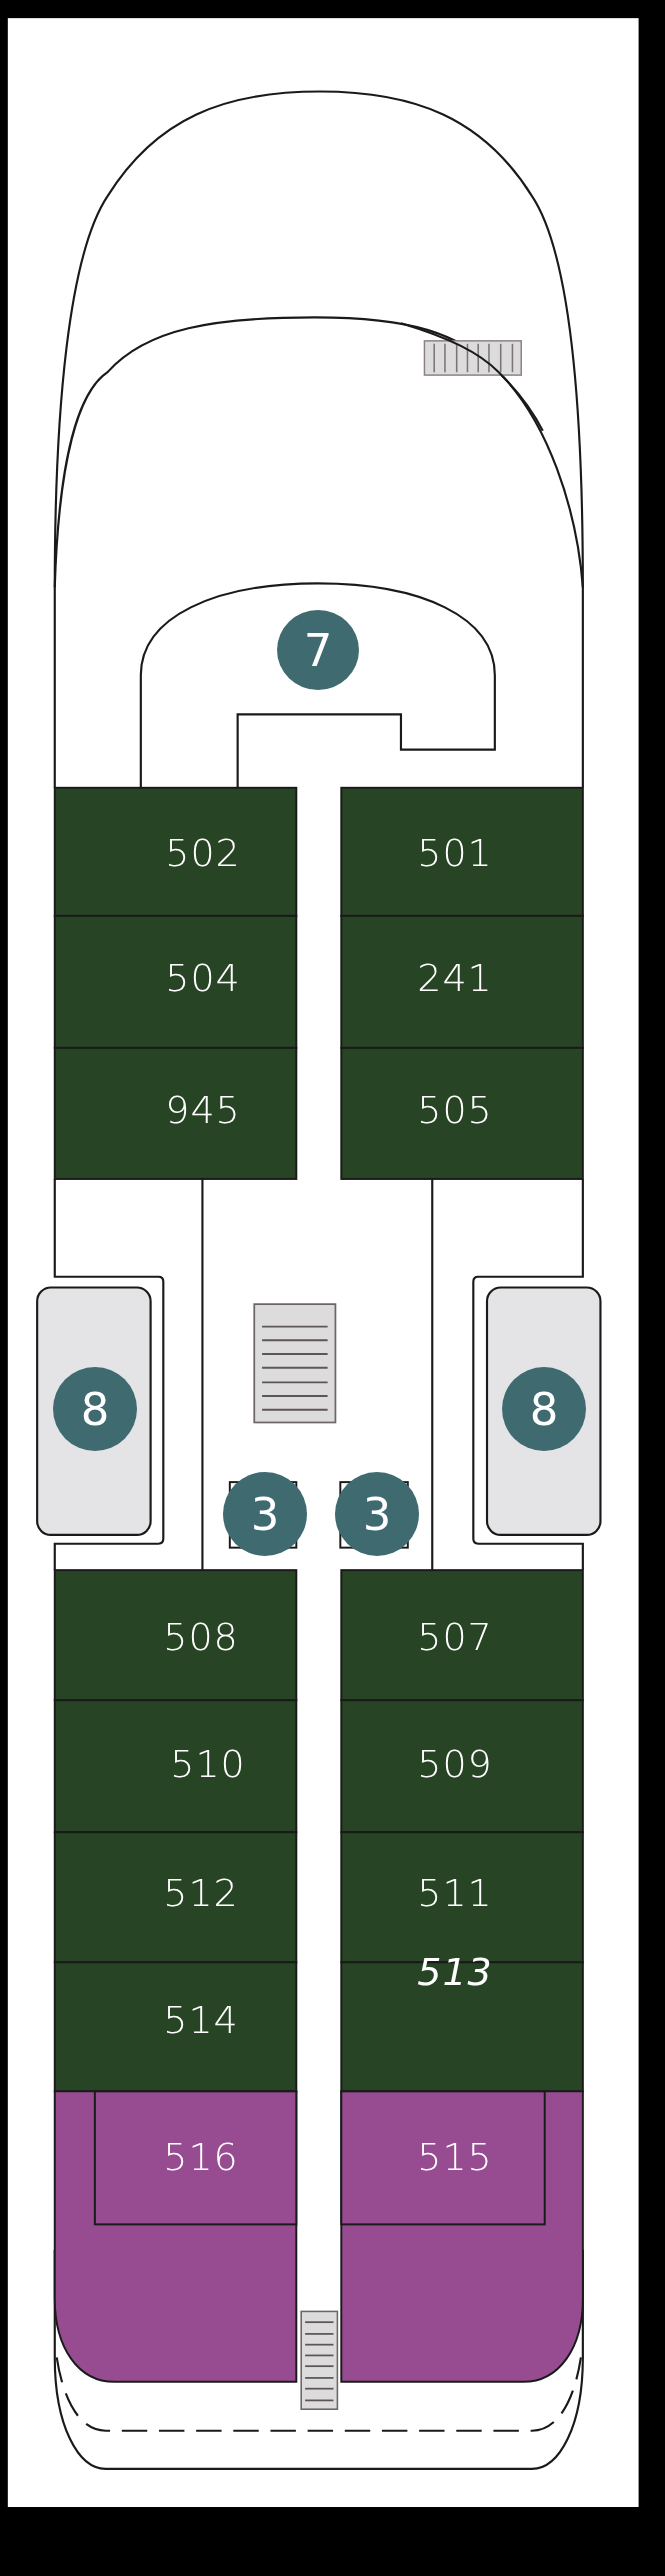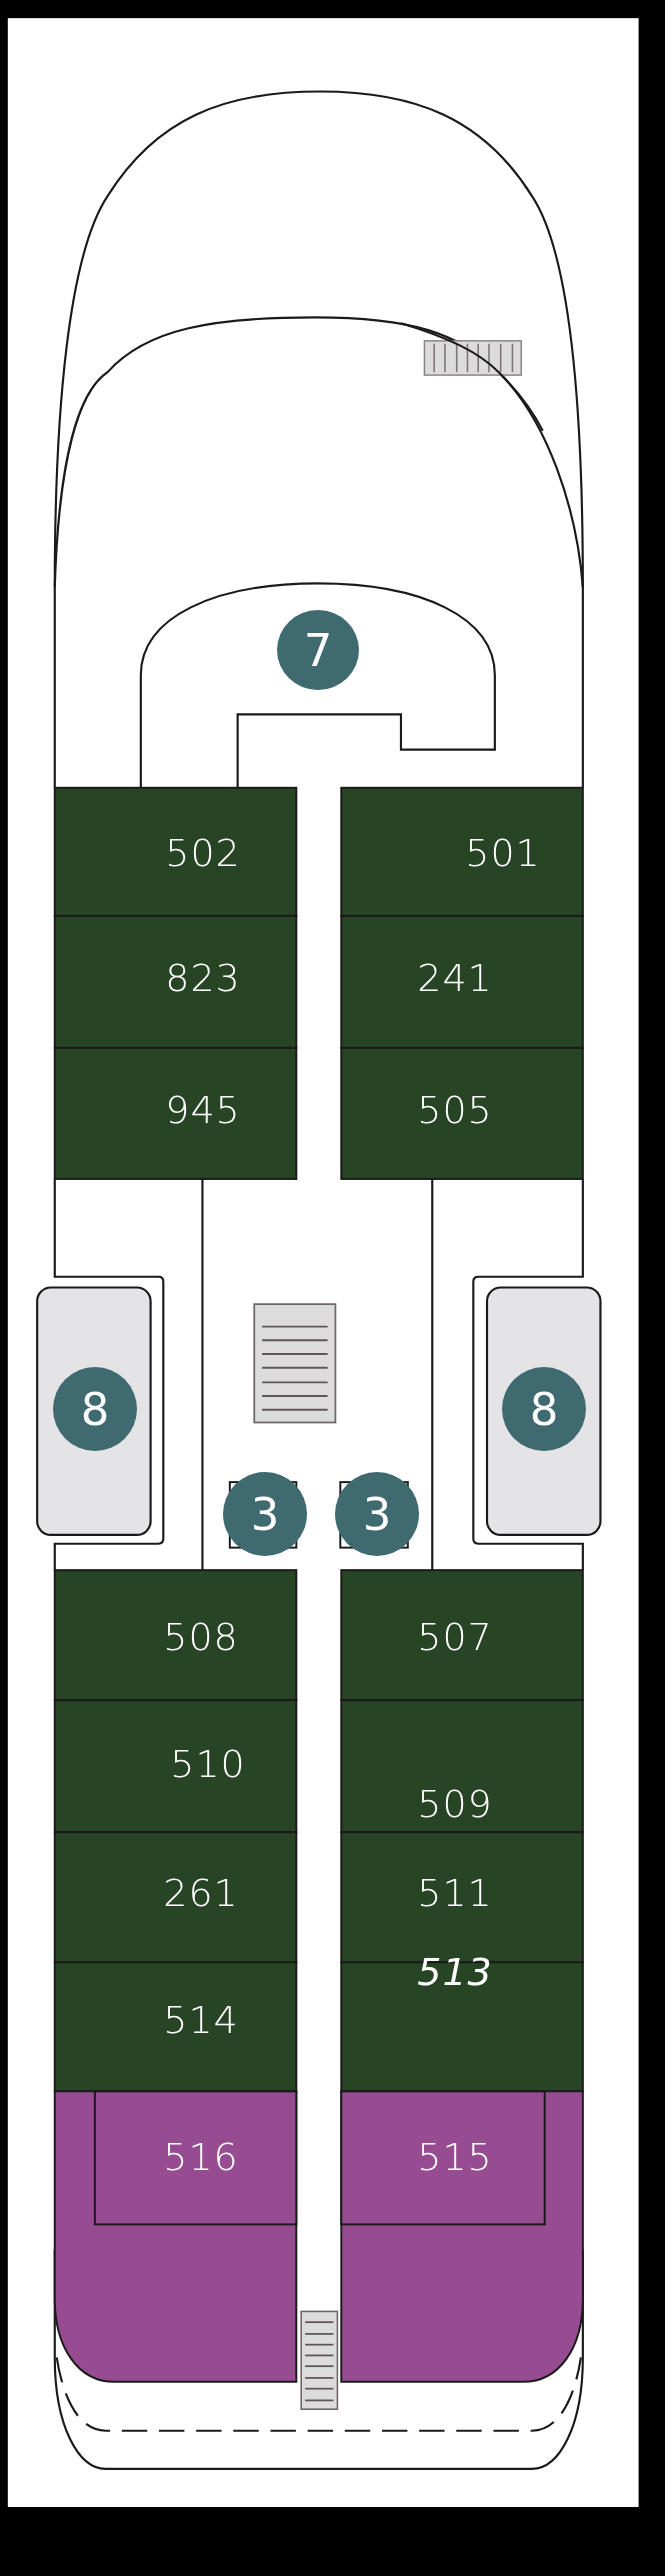--- a/index.html
+++ b/index.html
@@ -105,33 +105,33 @@
         <line x1="312" y1="2408" x2="341" y2="2408"></line>
       <line x1="312" y1="2419" x2="341" y2="2419"></line>
         <line x1="312" y1="2431" x2="341" y2="2431"></line>
       <line x1="312" y1="2442" x2="341" y2="2442"></line>
         <line x1="312" y1="2454" x2="341" y2="2454"></line>
     </g>
   </g>
 </svg>
 
 <div class="lbl" style="left:203px; top:853px;">502</div>
-<div class="lbl" style="left:203px; top:978px;">823</div>
+<div class="lbl" style="left:203px; top:978px;">504</div>
 <div class="lbl" style="left:203px; top:1110px;">945</div>
-<div class="lbl" style="left:455px; top:853px;margin-left:48px;">501</div>
+<div class="lbl" style="left:455px; top:853px;">501</div>
 <div class="lbl" style="left:455px; top:978px;">241</div>
 <div class="lbl" style="left:455px; top:1110px;">505</div>
 
 <div class="lbl" style="left:201px; top:1637px;">508</div>
 <div class="lbl" style="left:208px; top:1764px;">510</div>
-<div class="lbl" style="left:201px; top:1893px;">261</div>
+<div class="lbl" style="left:201px; top:1893px;">512</div>
 <div class="lbl" style="left:201px; top:2020px;">514</div>
 <div class="lbl" style="left:201px; top:2157px;">516</div>
 <div class="lbl" style="left:455px; top:1637px;">507</div>
-<div class="lbl" style="left:455px; top:1764px;margin-top:40px;">509</div>
+<div class="lbl" style="left:455px; top:1764px;">509</div>
 <div class="lbl" style="left:455px; top:1893px;">511</div>
 <div class="lbl" style="left:455px; top:1972px;font-style:italic;">513</div>
 <div class="lbl" style="left:455px; top:2157px;">515</div>
 
 <div class="badge" style="left:318px; top:650px; width:82px; height:80px;">7</div>
 <div class="badge" style="left:95px; top:1409px; width:84px; height:84px;">8</div>
 <div class="badge" style="left:544px; top:1409px; width:84px; height:84px;">8</div>
 <div class="badge" style="left:265px; top:1514px; width:84px; height:84px;">3</div>
 <div class="badge" style="left:377px; top:1514px; width:84px; height:84px;">3</div>
 

